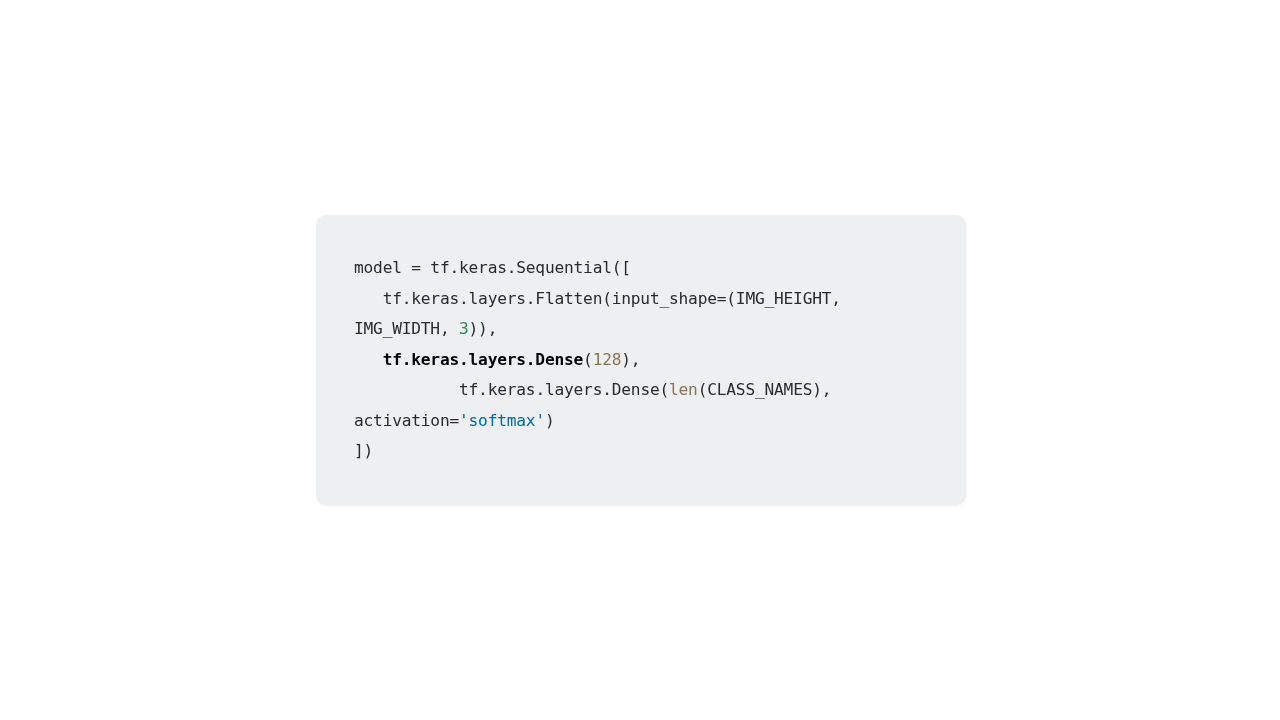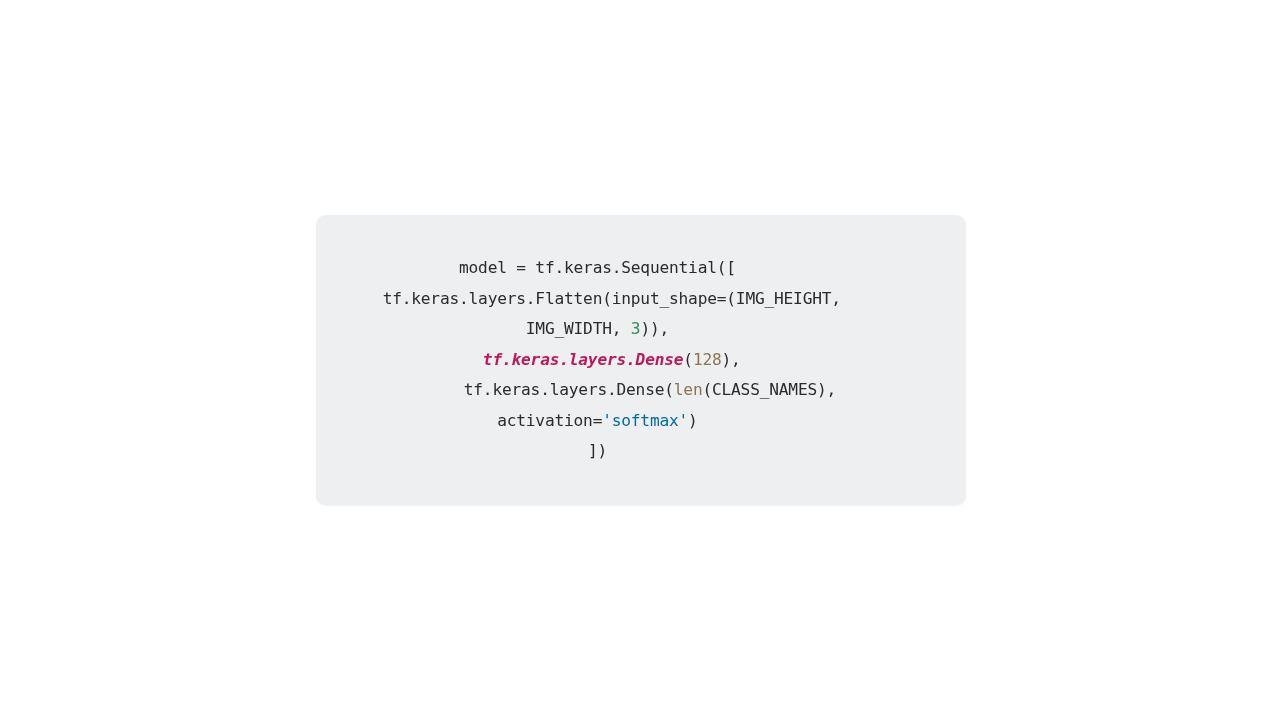--- a/index.html
+++ b/index.html
@@ -18,36 +18,35 @@
     .code-card {
       position: absolute;
       left: 316px;
       top: 215px;
       width: 650px;
       height: 290px;
       background: #eeeff1;
       border-radius: 10px;
       box-shadow: 0 1px 2px rgba(0,0,0,0.06);
       box-sizing: border-box;
-      text-align: center;
     }
     .code {
       position: absolute;
       left: 38px;
       top: 38px;
       margin: 0;
       font-family: "DejaVu Sans Mono", "Liberation Mono", monospace;
       font-size: 16.2px;
       line-height: 30.5px;
       color: #2b2b2b;
       white-space: pre;
       letter-spacing: -0.2px;
     }
     .line { display: block; height: 30.5px; }
-    .bold { font-weight: bold; color: #be185d; font-style: italic; }
+    .bold { font-weight: bold; color: #000000; }
     .num-green { color: #2e8b57; }
     .num-tan { color: #8a7550; margin-top: 9px; }
     .builtin { color: #8a7550; }
     .str { color: #0369a1; }
   </style>
 </head>
 <body>
 
 <div class="stage">
   <div class="code-card">

